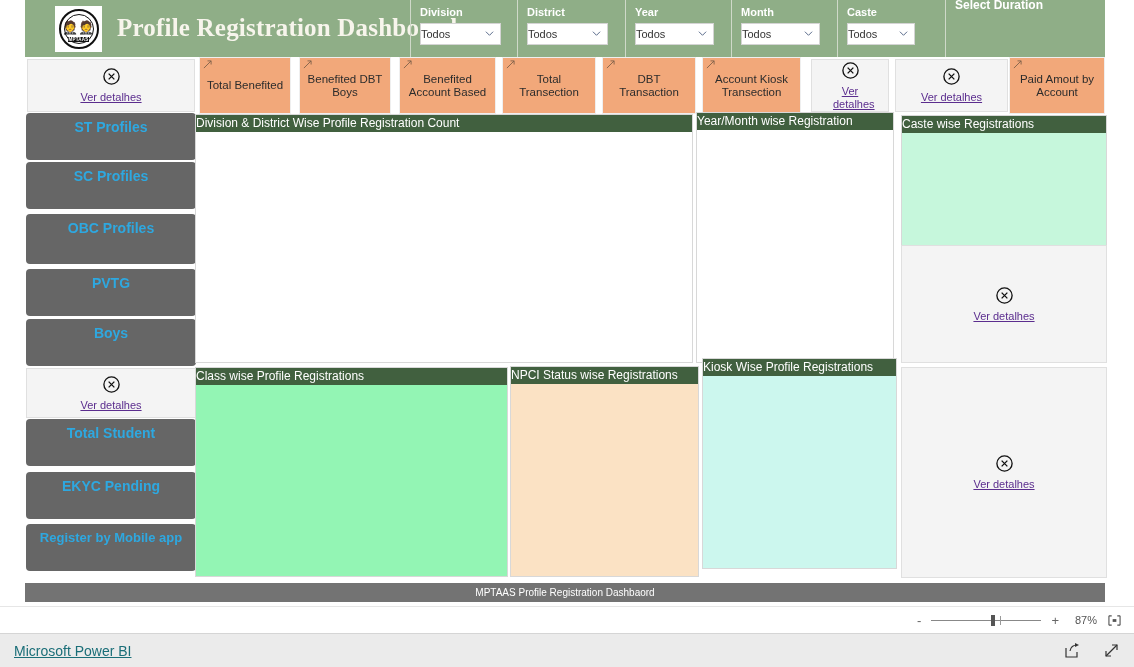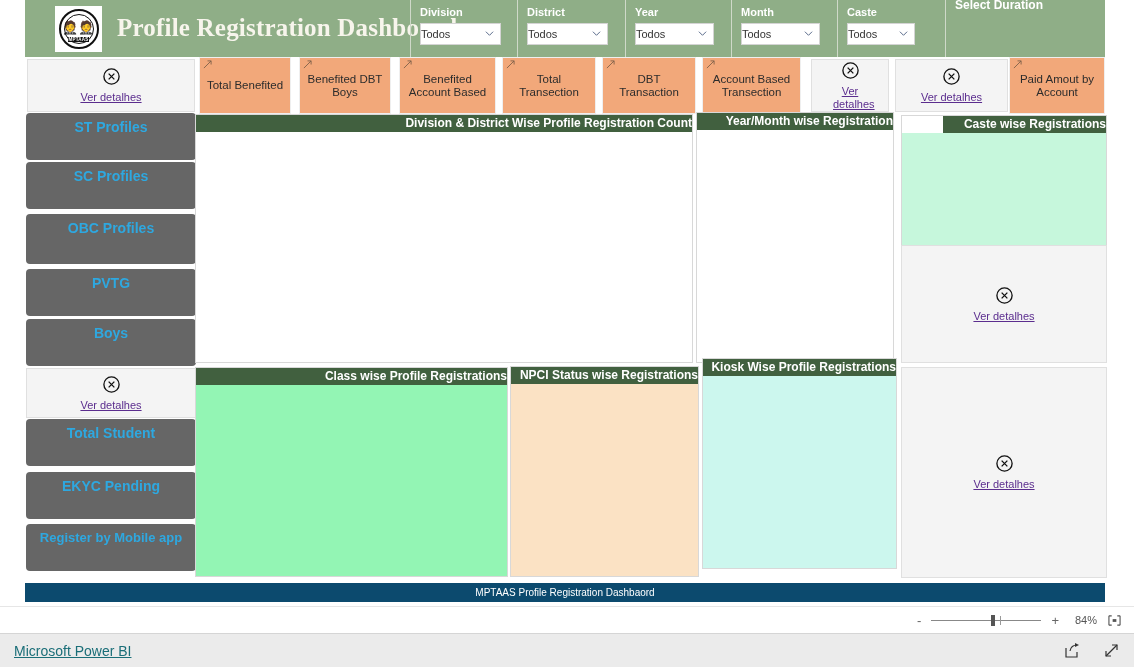--- a/index.html
+++ b/index.html
@@ -131,32 +131,32 @@
     text-align: center;
     padding-top: 6px;
     white-space: nowrap;
   }
   .nav-card.wide { font-size: 13px; }
 
   
   .panel { position: absolute; border: 1px solid #D8D8D8; background: #fff; overflow: hidden; }
   .panel-title {
     background: #41603F; color: #ffffff;
-    font-size: 12px; font-weight: bold;
-    text-align: right;
+    font-size: 12px; font-weight: normal;
+    text-align: left;
     line-height: 17px; height: 17px;
     position: relative;
   }
   .panel-body { position: absolute; left: 0; right: 0; bottom: 0; top: 17px; }
 
   
   .footer-band {
     position: absolute; left: 25px; top: 583px;
     width: 1080px; height: 19px;
-    background: #0c4a6e;
+    background: #737373;
     color: #ffffff; font-size: 10px;
     display: flex; align-items: center; justify-content: center;
   }
 
   
   #statusbar {
     position: absolute; left: 0; top: 606px;
     width: 1134px; height: 27px;
     background: #ffffff;
     border-top: 1px solid #E6E6E6;
@@ -309,21 +309,21 @@
     <svg class="focus-ico" viewBox="0 0 10 10">
         <path d="M1 9 L9 1 M5 1 L9 1 L9 5" stroke="#5a4a3a" stroke-width="1" fill="none"></path>
       </svg>
     <span>DBT Transaction</span>
   </div>
 
   <div class="kpi" style="left:702px; width:99px;">
     <svg class="focus-ico" viewBox="0 0 10 10">
         <path d="M1 9 L9 1 M5 1 L9 1 L9 5" stroke="#5a4a3a" stroke-width="1" fill="none"></path>
       </svg>
-    <span>Account Based Transection</span>
+    <span>Account Kiosk Transection</span>
   </div>
 
   <div class="err-card" style="position:absolute;left:811px;top:59px;width:78px;height:53px;">
     <svg class="err-icon" viewBox="0 0 20 20">
         <circle cx="10" cy="10" r="8" fill="none" stroke="#111" stroke-width="1.4"></circle>
         <path d="M7 7 L13 13 M13 7 L7 13" stroke="#111" stroke-width="1.4"></path>
       </svg>
     <span class="err-link" style="width:34px;">Ver detalhes</span>
   </div>
 
@@ -379,21 +379,21 @@
   <div class="panel" style="left:195px; top:114px; width:498px; height:249px;">
     <div class="panel-title">Division &amp; District  Wise Profile Registration Count</div>
     <div class="panel-body" style="background:#FFFFFF;"></div>
   </div>
 
   <div class="panel" style="left:696px; top:112px; width:198px; height:251px;">
     <div class="panel-title">Year/Month wise Registration</div>
     <div class="panel-body" style="background:#FFFFFF;"></div>
   </div>
 
-  <div class="panel" style="left:901px; top:115px; width:206px; height:135px;padding-left:41px;">
+  <div class="panel" style="left:901px; top:115px; width:206px; height:135px;">
     <div class="panel-title">Caste wise Registrations</div>
     <div class="panel-body" style="background:#C6F7DC;"></div>
   </div>
 
   <div class="err-card" style="position:absolute;left:901px;top:245px;width:206px;height:118px;">
     <svg class="err-icon" viewBox="0 0 20 20">
         <circle cx="10" cy="10" r="8" fill="none" stroke="#111" stroke-width="1.4"></circle>
         <path d="M7 7 L13 13 M13 7 L7 13" stroke="#111" stroke-width="1.4"></path>
       </svg>
     <span class="err-link">Ver detalhes</span>
@@ -427,21 +427,21 @@
   </div>
 </div>
 
 <div id="statusbar">
   <span class="zoom-minus">-</span>
   <div class="zoom-track">
     <div class="zoom-thumb"></div>
     <div class="zoom-tick"></div>
   </div>
   <span class="zoom-plus">+</span>
-  <span class="zoom-pct">84%</span>
+  <span class="zoom-pct">87%</span>
   <svg class="fitpage" viewBox="0 0 16 14">
     <path d="M2 2 L2 12 M14 2 L14 12 M2 2 L5 2 M2 12 L5 12 M11 2 L14 2 M11 12 L14 12" stroke="#555" stroke-width="1.2" fill="none"></path>
     <rect x="6" y="5.5" width="4" height="3" fill="#555"></rect>
   </svg>
 </div>
 
 <div id="appbar">
   <a class="pbi-link" href="#">Microsoft Power BI</a>
   <div class="appbar-right">
     <svg class="appbar-ico" viewBox="0 0 17 17">

